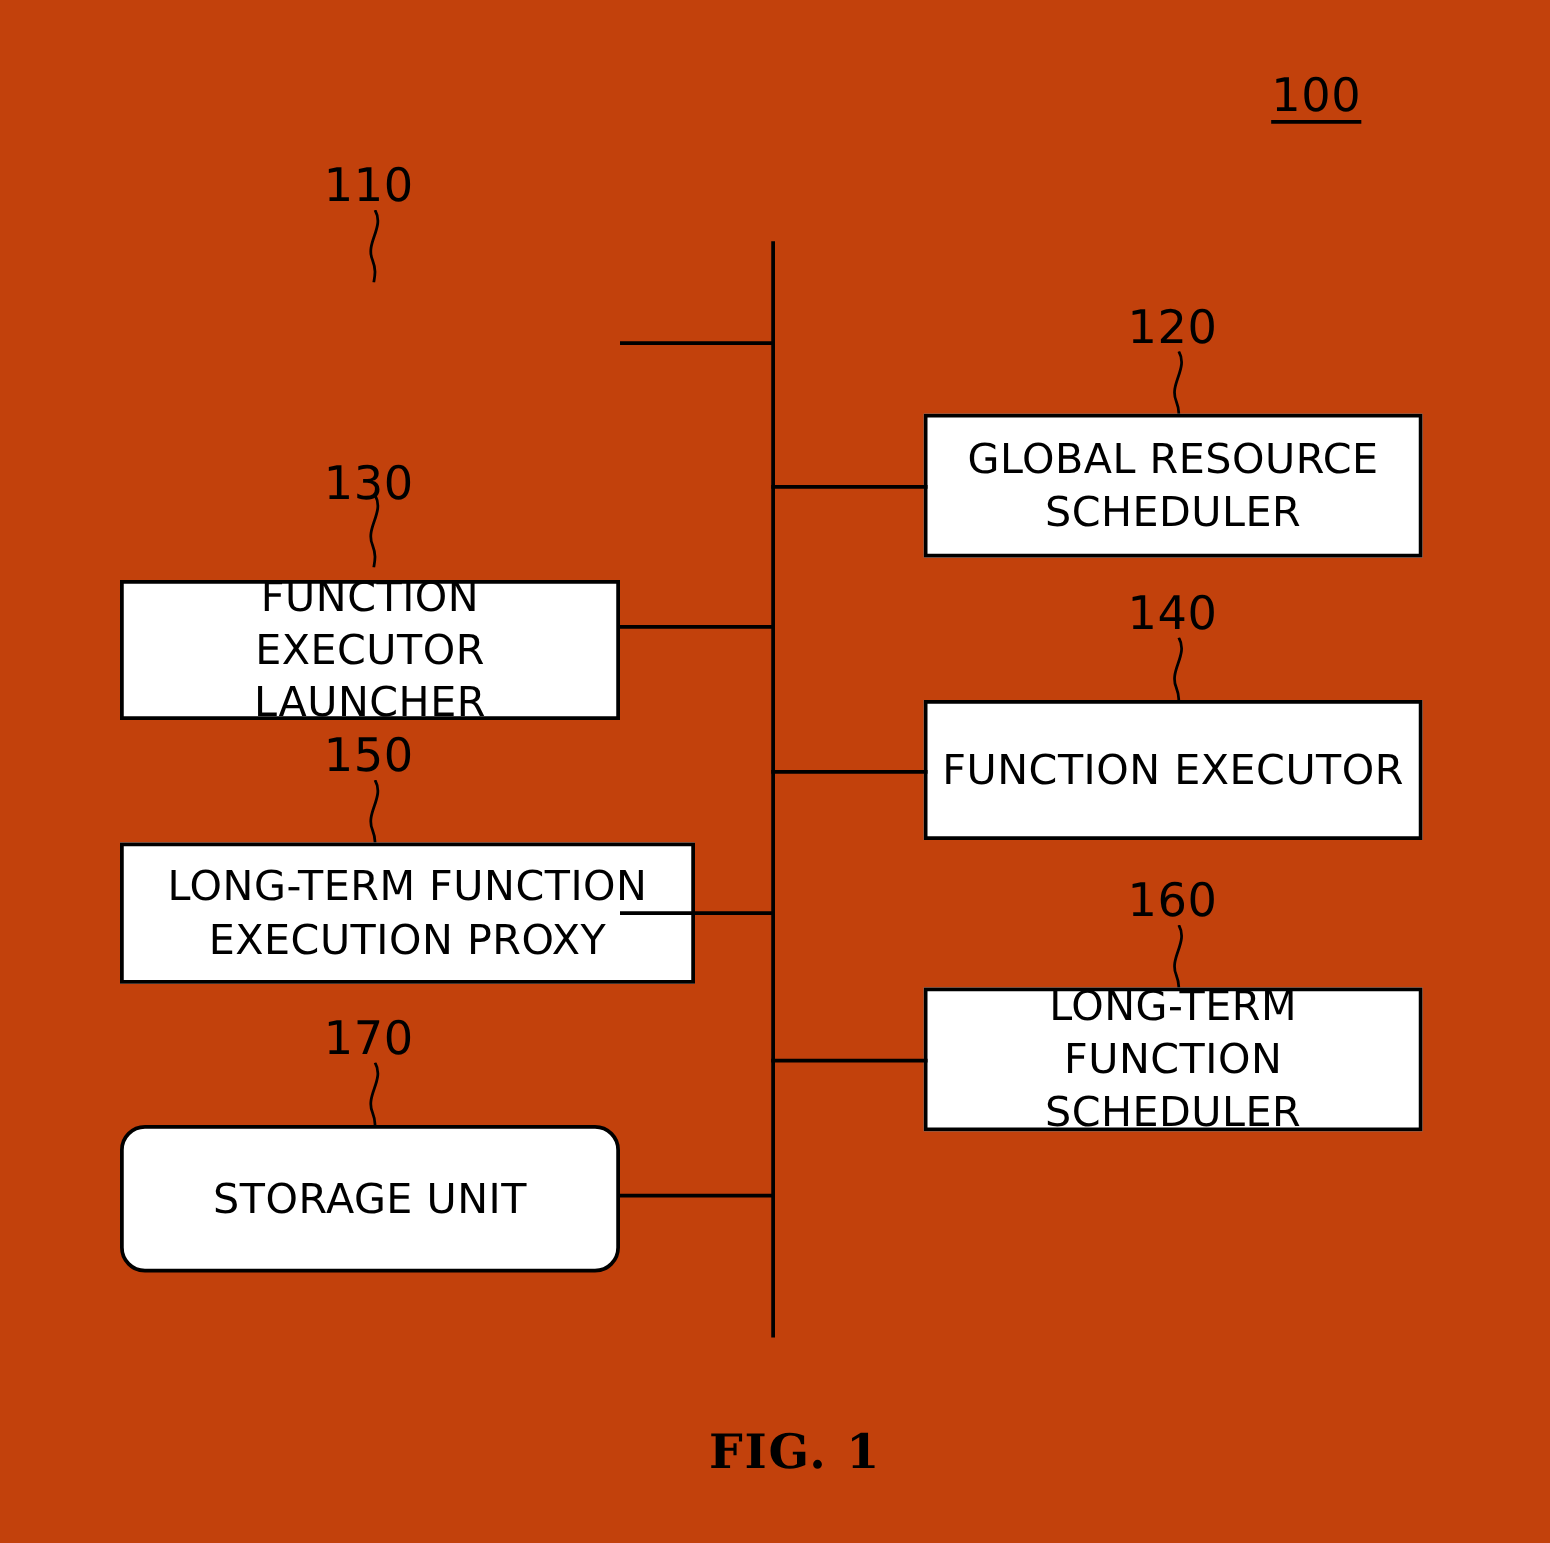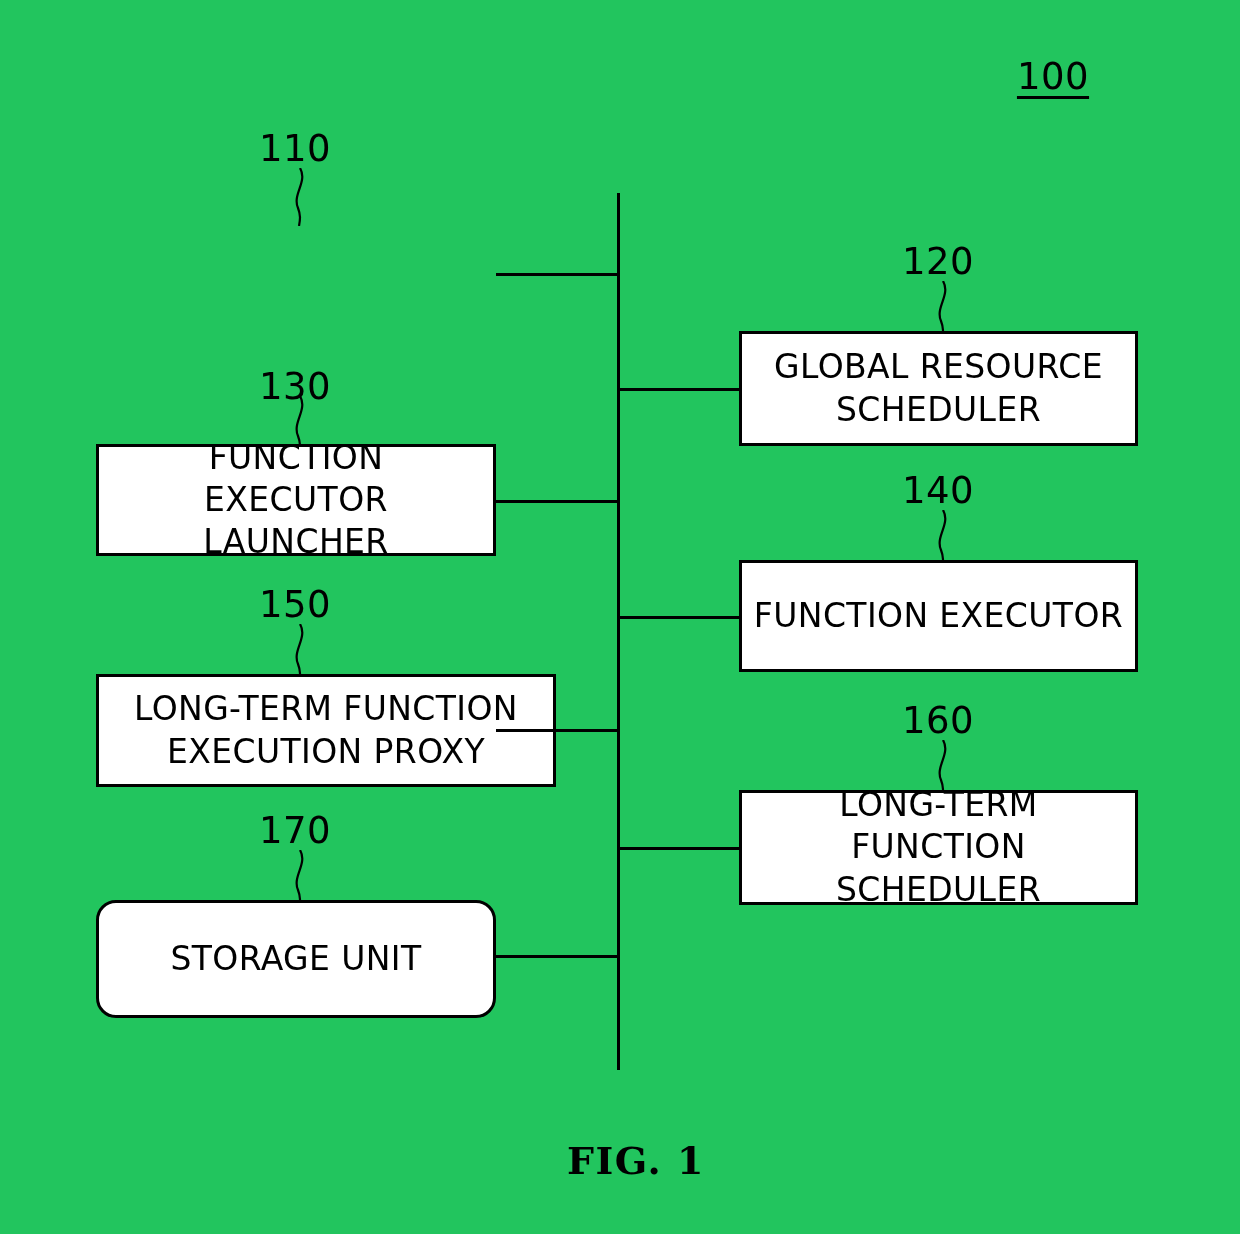--- a/index.html
+++ b/index.html
@@ -9,21 +9,21 @@
     background: #ffffff;
   }
   body {
     font-family: "DejaVu Sans", sans-serif;
     color: #000000;
   }
   #figure-root {
     position: relative;
     width: 1240px;
     height: 1234px;
-    background: #22c55e;
+    background: #c2410c;
     overflow: hidden;
   }
 
   
   .ref-num {
     position: absolute;
     font-family: "DejaVu Sans", sans-serif;
     font-size: 37px;
     font-weight: 400;
     line-height: 1;
@@ -111,21 +111,21 @@
     </svg>
   </div>
   <div class="stub-line" style="left:496px; top:273px; width:123px;"></div>
 
   <div class="ref-num" style="left:245px; top:368px; width:100px;text-align:center;">130</div>
   <div class="leader" style="left:288px; top:396px;">
     <svg viewBox="0 0 26 58" xmlns="http://www.w3.org/2000/svg">
       <path d="M12 0 C 20 14, 4 26, 10 40 C 13 48, 12 52, 11 58" fill="none" stroke="#000000" stroke-width="2.2"></path>
     </svg>
   </div>
-  <div class="unit-box" style="left:96px; top:444px; width:400px; height:112px;">
+  <div class="unit-box" style="left:96px; top:464px; width:400px; height:112px;">
     <span class="unit-label">FUNCTION
 EXECUTOR LAUNCHER</span>
   </div>
   <div class="stub-line" style="left:496px; top:500px; width:123px;"></div>
 
   <div class="ref-num" style="left:245px; top:586px; width:100px;">150</div>
   <div class="leader" style="left:288px; top:624px;">
     <svg viewBox="0 0 26 58" xmlns="http://www.w3.org/2000/svg">
       <path d="M12 0 C 20 14, 4 26, 10 40 C 13 48, 12 52, 11 58" fill="none" stroke="#000000" stroke-width="2.2"></path>
     </svg>

